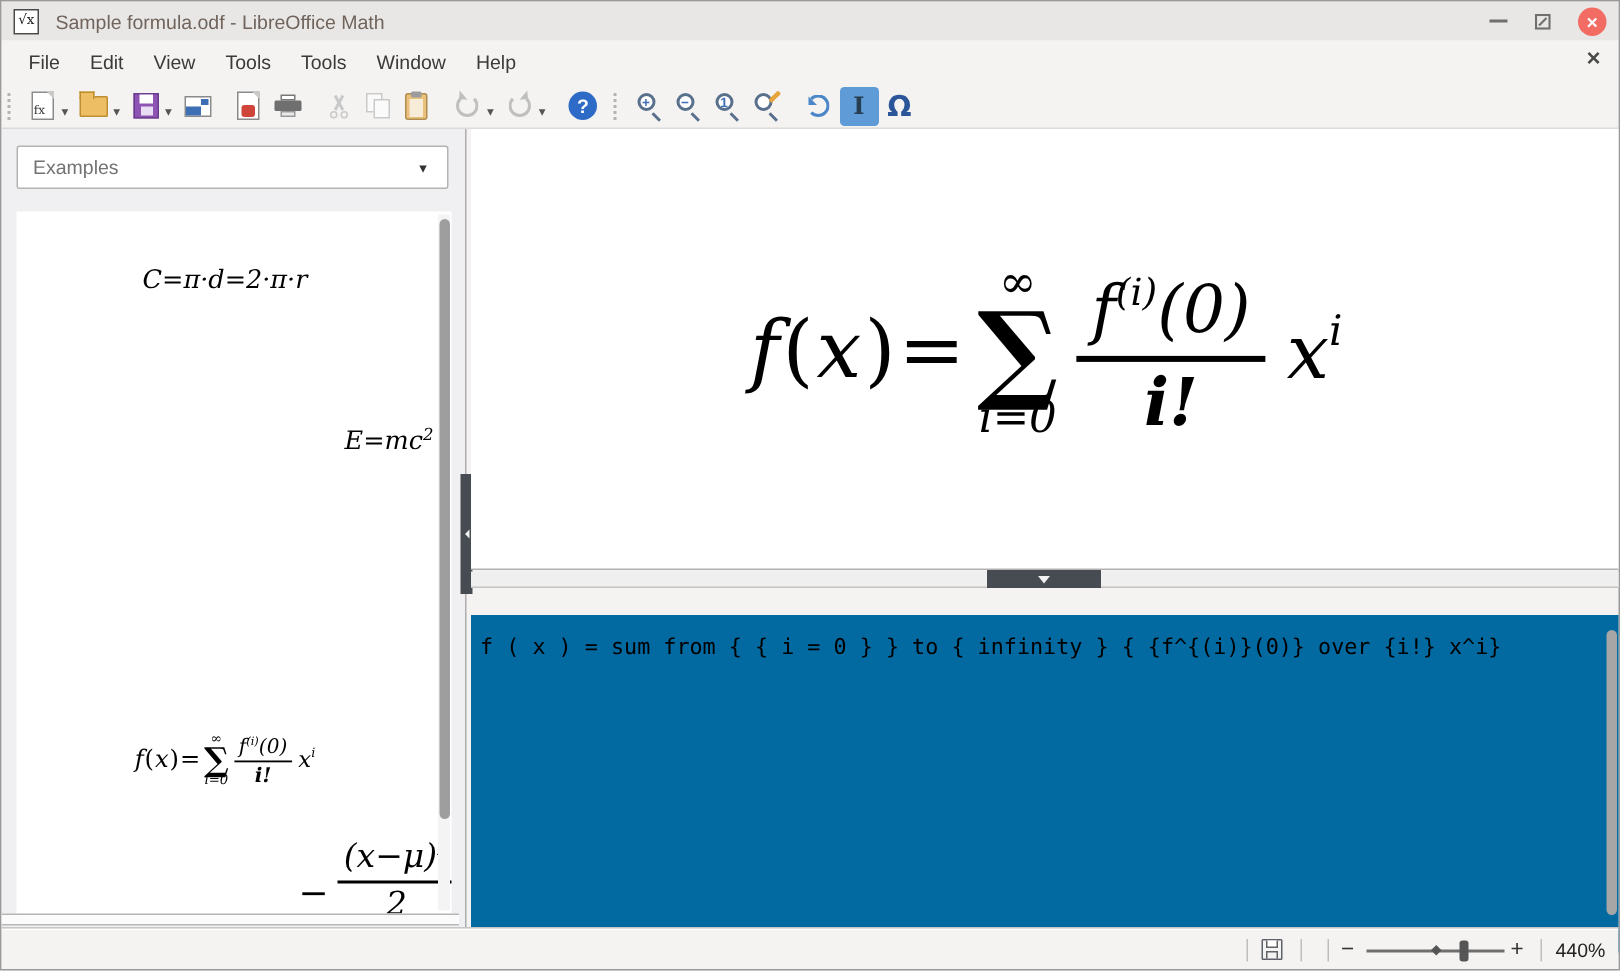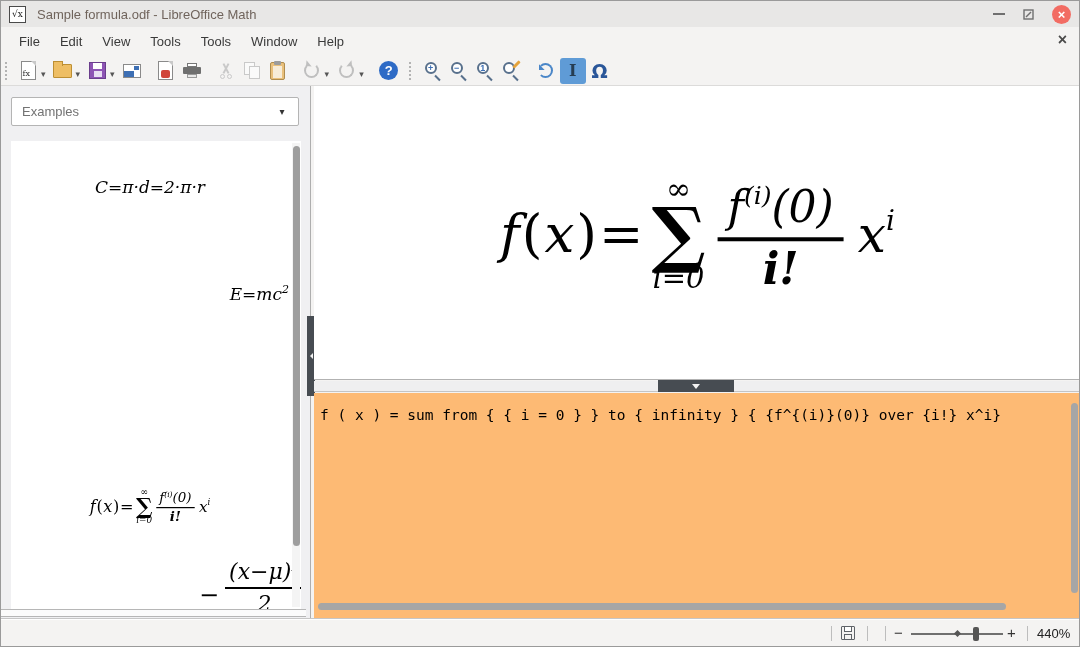--- a/index.html
+++ b/index.html
@@ -87,21 +87,21 @@
   .sidebar-hscroll { position:absolute; left:0px; bottom:1px; width:305px; height:8px; background:#fbfbfb; border-top:1px solid #b6b6b6; border-bottom:1px solid #b6b6b6; }
   .sidebar-collapse { position:absolute; left:306px; top:230px; width:8px; height:80px; background:#474c52; display:flex; align-items:center; justify-content:center; }
   .sidebar-collapse .arr { width:0; height:0; border:3px solid transparent; border-right-color:#f2f2f2; margin-right:2px; }
 
   
   .main { position:absolute; left:313px; top:0; width:767px; height:532px; }
   .formula-view { position:absolute; left:0; top:0; width:767px; height:294px; background:#fff; border-bottom:1px solid #b2b2b2; overflow:hidden; }
   .hsplitter { position:absolute; left:0; top:295px; width:767px; height:11px; background:#efeff0; border-bottom:1px solid #c4c4c4; }
   .hsplitter .handle { position:absolute; left:344px; top:-1px; width:76px; height:12px; background:#474c52; display:flex; align-items:center; justify-content:center; }
   .hsplitter .handle .tri { width:0; height:0; border:4px solid transparent; border-top:5px solid #f2f2f2; margin-top:4px; }
-  .command-area { position:absolute; left:0; top:307px; width:767px; height:225px; background:#fdba74; }
+  .command-area { position:absolute; left:0; top:324px; width:767px; height:225px; background:#0369a1; }
   .command-text { position:absolute; left:6px; top:14px; right:18px; font-family:"DejaVu Sans Mono",monospace; font-size:14.5px; color:#000; white-space:pre; }
   .cmd-vscroll { position:absolute; right:2px; top:2px; width:9px; height:205px; }
   .cmd-vscroll .thumb { position:absolute; left:1px; top:8px; width:7px; height:190px; background:#a6a6a6; border-radius:4px; }
   .cmd-hscroll { position:absolute; left:2px; bottom:8px; height:8px; width:750px; }
   .cmd-hscroll .thumb { position:absolute; left:2px; top:0.5px; width:688px; height:7px; background:#a6a6a6; border-radius:4px; }
 
   
   .math-taylor { display:flex; align-items:center; font-family:"DejaVu Serif",serif; color:#000; }
   .mt-lhs { font-size:53px; font-style:italic; letter-spacing:2px; white-space:nowrap; }
   .mt-lhs .paren { font-style:normal; font-weight:400; }

